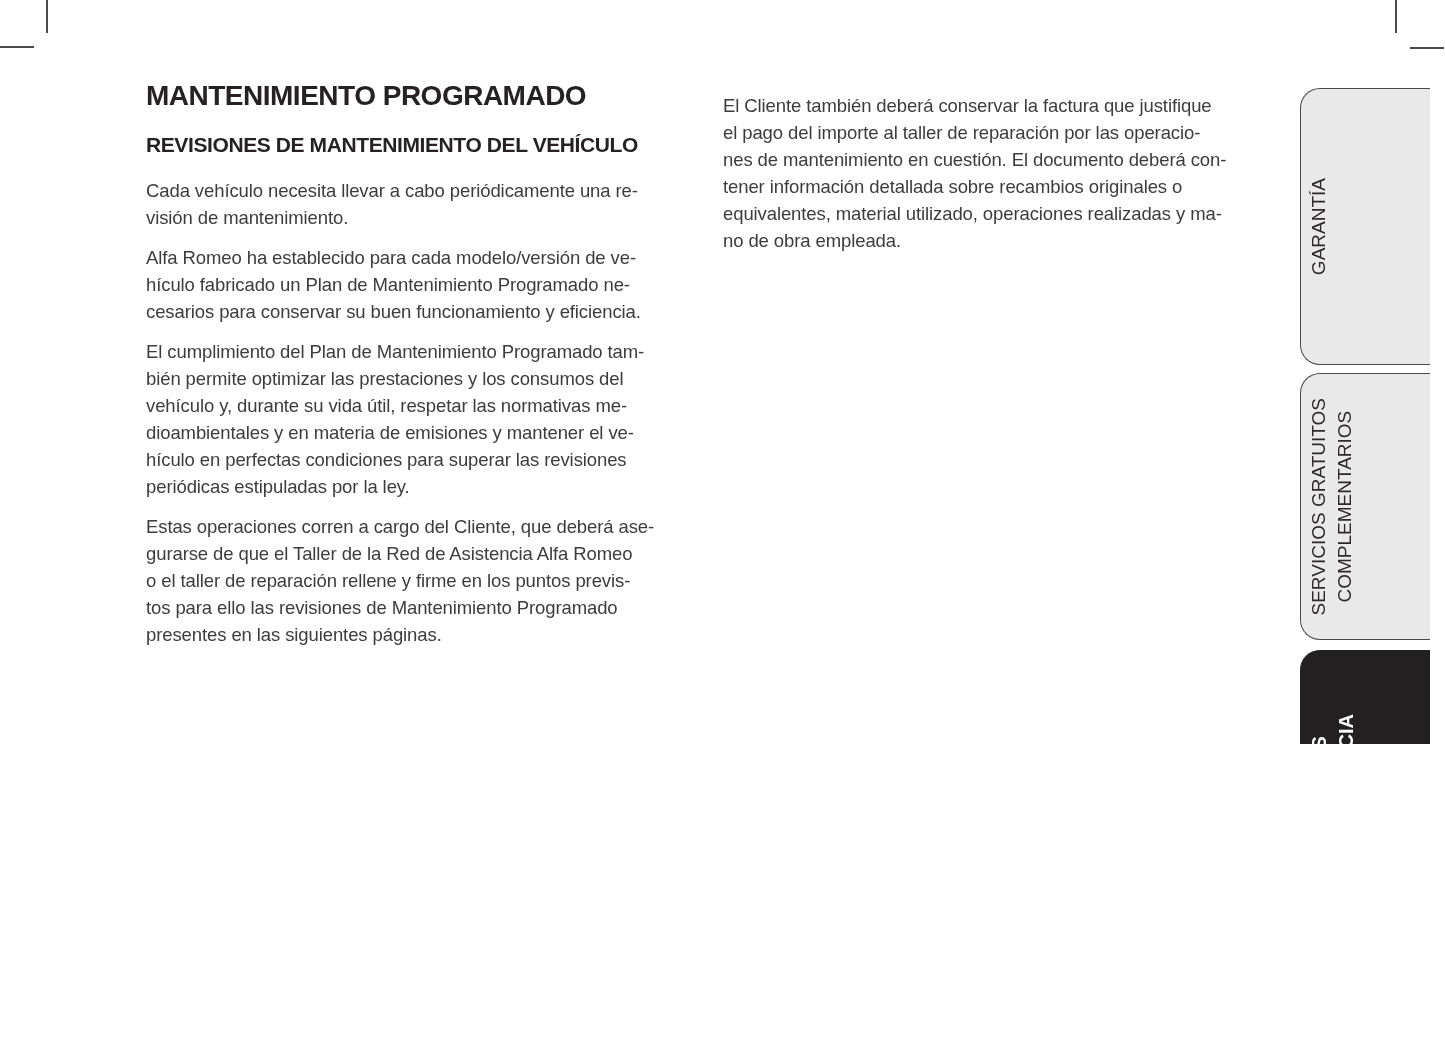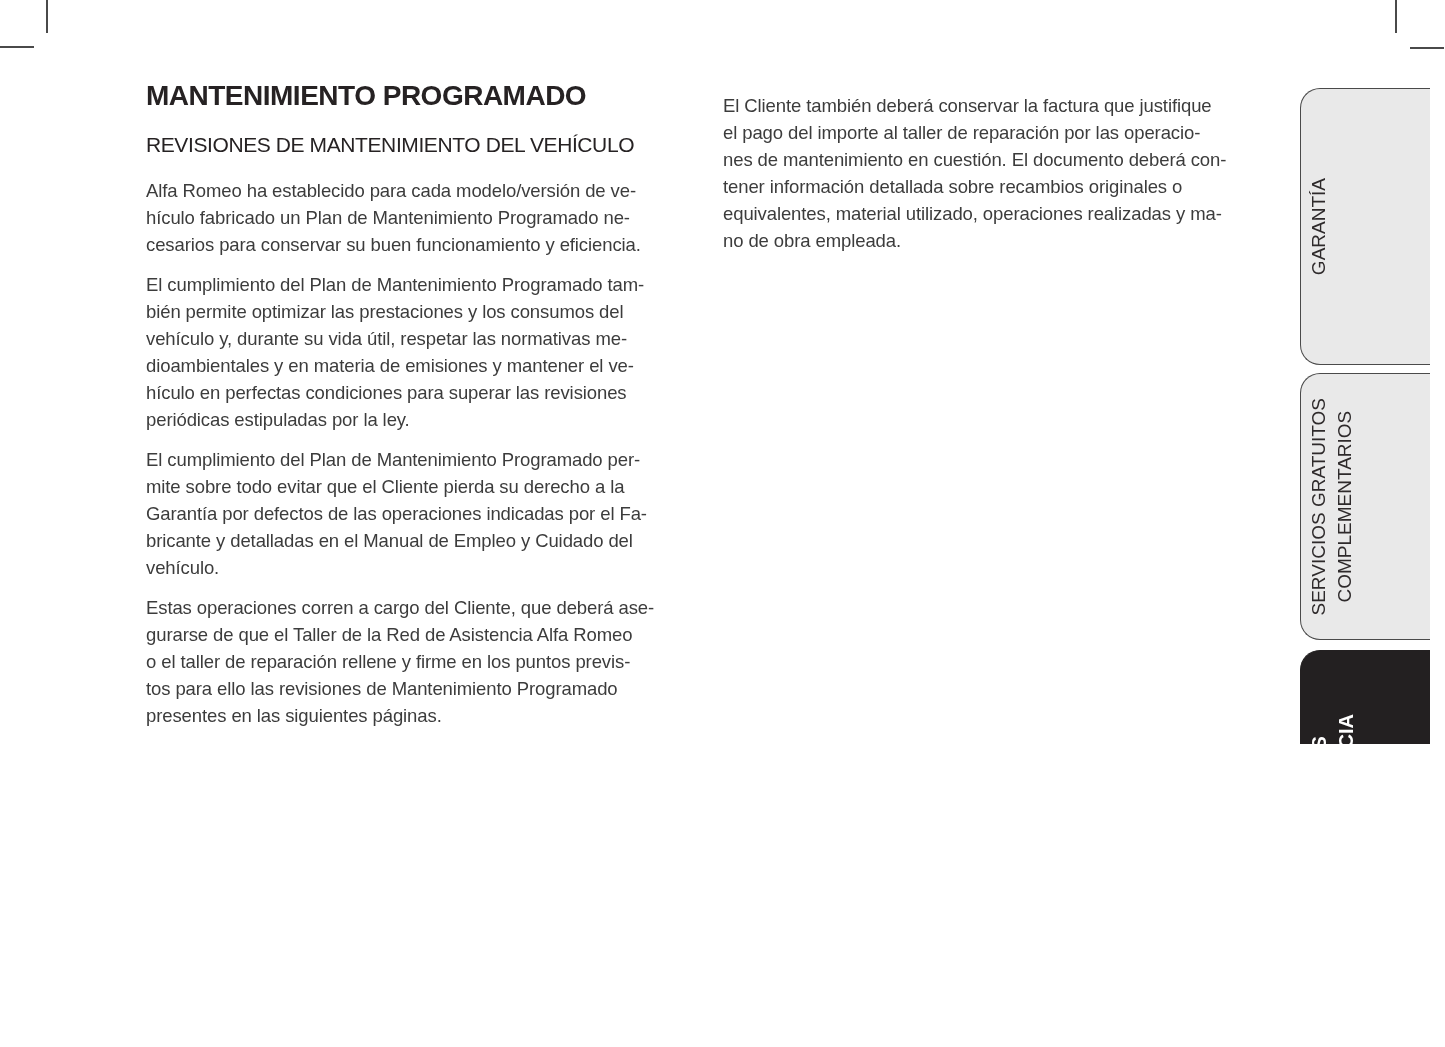--- a/index.html
+++ b/index.html
@@ -40,21 +40,21 @@
     font-size: 28px;
     line-height: 32px;
     font-weight: bold;
     letter-spacing: -0.5px;
     color: #262223;
   }
   h2.doc-subtitle {
     margin: 0 0 19px 0;
     font-size: 21px;
     line-height: 26px;
-    font-weight: normal;
+    font-weight: bold;
     letter-spacing: -0.4px;
     color: #262223;
   }
   .col p {
     margin: 12px 0 13px 0;
     font-size: 18.5px;
     line-height: 27px;
     letter-spacing: -0.1px;
     white-space: pre-line;
     color: #3c3c3c;
@@ -121,34 +121,31 @@
   <div class="mark tr-h"></div>
   <div class="mark bl-h"></div>
   <div class="mark bl-v"></div>
   <div class="mark br-h"></div>
   <div class="mark br-v"></div>
 
   <div class="col col-left">
     <h1 class="doc-title">MANTENIMIENTO PROGRAMADO</h1>
     <h2 class="doc-subtitle">REVISIONES DE MANTENIMIENTO DEL VEHÍCULO</h2>
     <div id="left-paragraphs">
+        <p>Cada vehículo necesita llevar a cabo periódicamente una re-
+visión de mantenimiento.</p>
         <p>Alfa Romeo ha establecido para cada modelo/versión de ve-
 hículo fabricado un Plan de Mantenimiento Programado ne-
 cesarios para conservar su buen funcionamiento y eficiencia.</p>
         <p>El cumplimiento del Plan de Mantenimiento Programado tam-
 bién permite optimizar las prestaciones y los consumos del
 vehículo y, durante su vida útil, respetar las normativas me-
 dioambientales y en materia de emisiones y mantener el ve-
 hículo en perfectas condiciones para superar las revisiones
 periódicas estipuladas por la ley.</p>
-        <p>El cumplimiento del Plan de Mantenimiento Programado per-
-mite sobre todo evitar que el Cliente pierda su derecho a la
-Garantía por defectos de las operaciones indicadas por el Fa-
-bricante y detalladas en el Manual de Empleo y Cuidado del
-vehículo.</p>
         <p>Estas operaciones corren a cargo del Cliente, que deberá ase-
 gurarse de que el Taller de la Red de Asistencia Alfa Romeo
 o el taller de reparación rellene y firme en los puntos previs-
 tos para ello las revisiones de Mantenimiento Programado
 presentes en las siguientes páginas.</p>
       </div>
   </div>
 
   <div class="col col-right" id="right-paragraphs">
       <p>El Cliente también deberá conservar la factura que justifique

